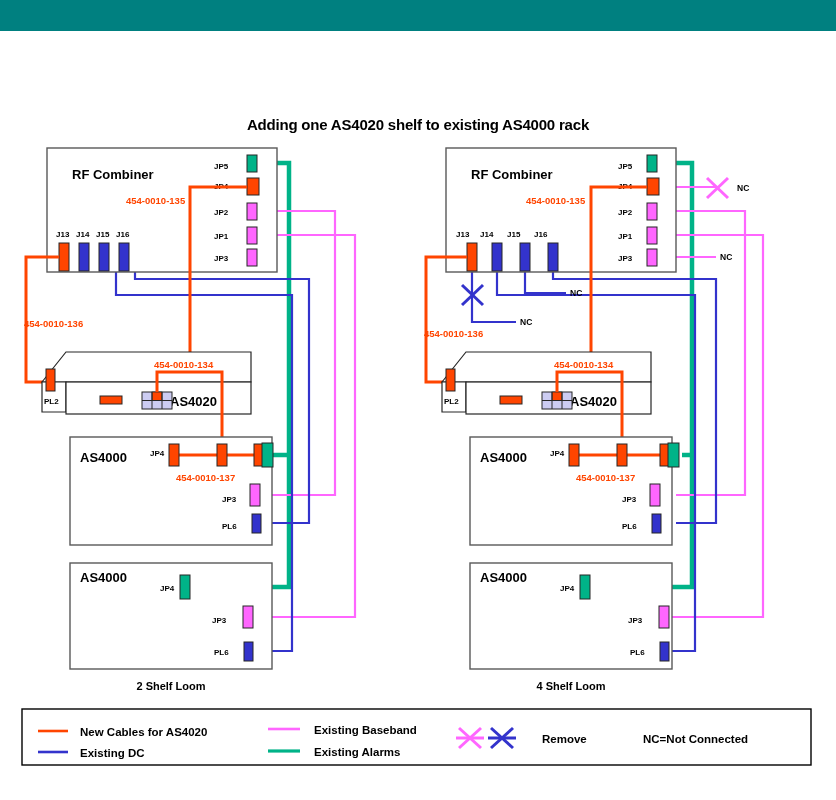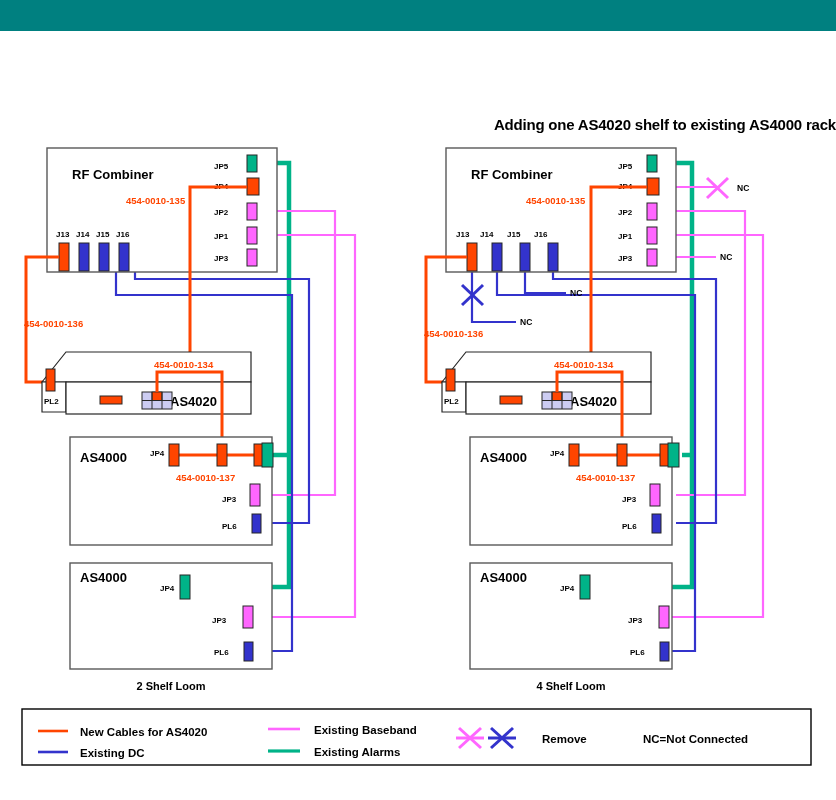--- a/index.html
+++ b/index.html
@@ -5,21 +5,21 @@
   html,body{margin:0;padding:0;}
   body{
     width:836px;height:800px;background:#ffffff;
     font-family:"Liberation Sans",sans-serif;
     overflow:hidden;position:relative;
   }
   #banner{
     position:absolute;left:0;top:0;width:836px;height:31px;background:#008080;
   }
   #title{
-    position:absolute;left:0;top:116px;width:836px;text-align:right;
+    position:absolute;left:0;top:116px;width:836px;text-align:center;
     font-size:15px;font-weight:bold;color:#000;letter-spacing:-0.2px;
   }
   #stage{position:absolute;left:4px;top:0;width:836px;height:800px;}
   svg{display:block;}
   .lbl{font-family:"Liberation Sans",sans-serif;font-weight:bold;fill:#000;}
   .lbl-sm{font-size:8px;}
   .lbl-bg{font-size:13px;}
   .lbl-cable{font-family:"Liberation Sans",sans-serif;font-weight:bold;fill:#ff4500;font-size:9.5px;}
   .lbl-nc{font-family:"Liberation Sans",sans-serif;font-weight:bold;fill:#000;font-size:8.5px;}
   .lbl-cap{font-family:"Liberation Sans",sans-serif;font-weight:bold;fill:#000;font-size:11px;}

